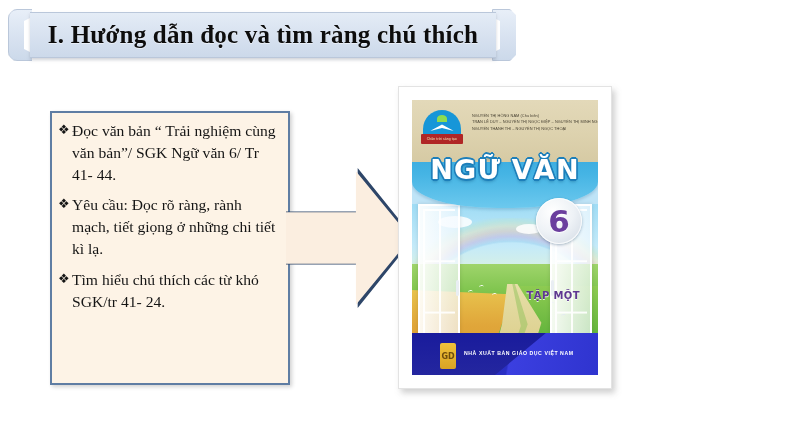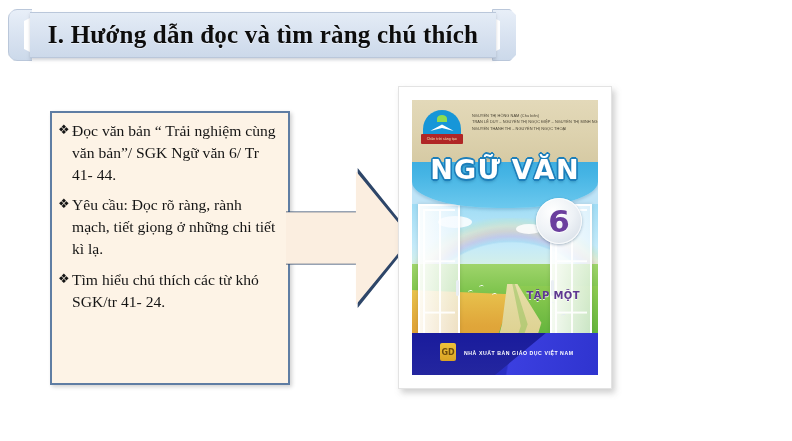--- a/index.html
+++ b/index.html
@@ -264,21 +264,21 @@
     position:absolute;left:0;bottom:0;width:100%;height:42px;
     background:linear-gradient(100deg,#1c1ea8 0%,#2a2fc4 52%,#3b3fe0 53%,#2f34cf 100%);
     overflow:hidden;
   }
   #pub-band::after{
     content:"";position:absolute;left:0;top:0;width:72%;height:100%;
     background:linear-gradient(180deg,#191b9c 0%,#24269f 100%);
     clip-path:polygon(0 0,100% 0,62% 100%,0 100%);
   }
   #pub-logo{
-    position:absolute;left:28px;top:10px;width:16px;height:18px;
+    position:absolute;left:28px;top:10px;width:16px;height:26px;
     background:linear-gradient(180deg,#f0c23a 0%,#d9a324 100%);
     border-radius:2px;z-index:2;
     display:flex;align-items:center;justify-content:center;
     font-family:"DejaVu Sans",sans-serif;font-size:8px;font-weight:bold;color:#6d4b0c;
   }
   #pub-name{
     position:absolute;left:52px;top:17px;z-index:2;
     font-family:"Liberation Sans",sans-serif;
     font-size:5.2px;font-weight:bold;color:#ffffff;letter-spacing:.55px;
     white-space:nowrap;

